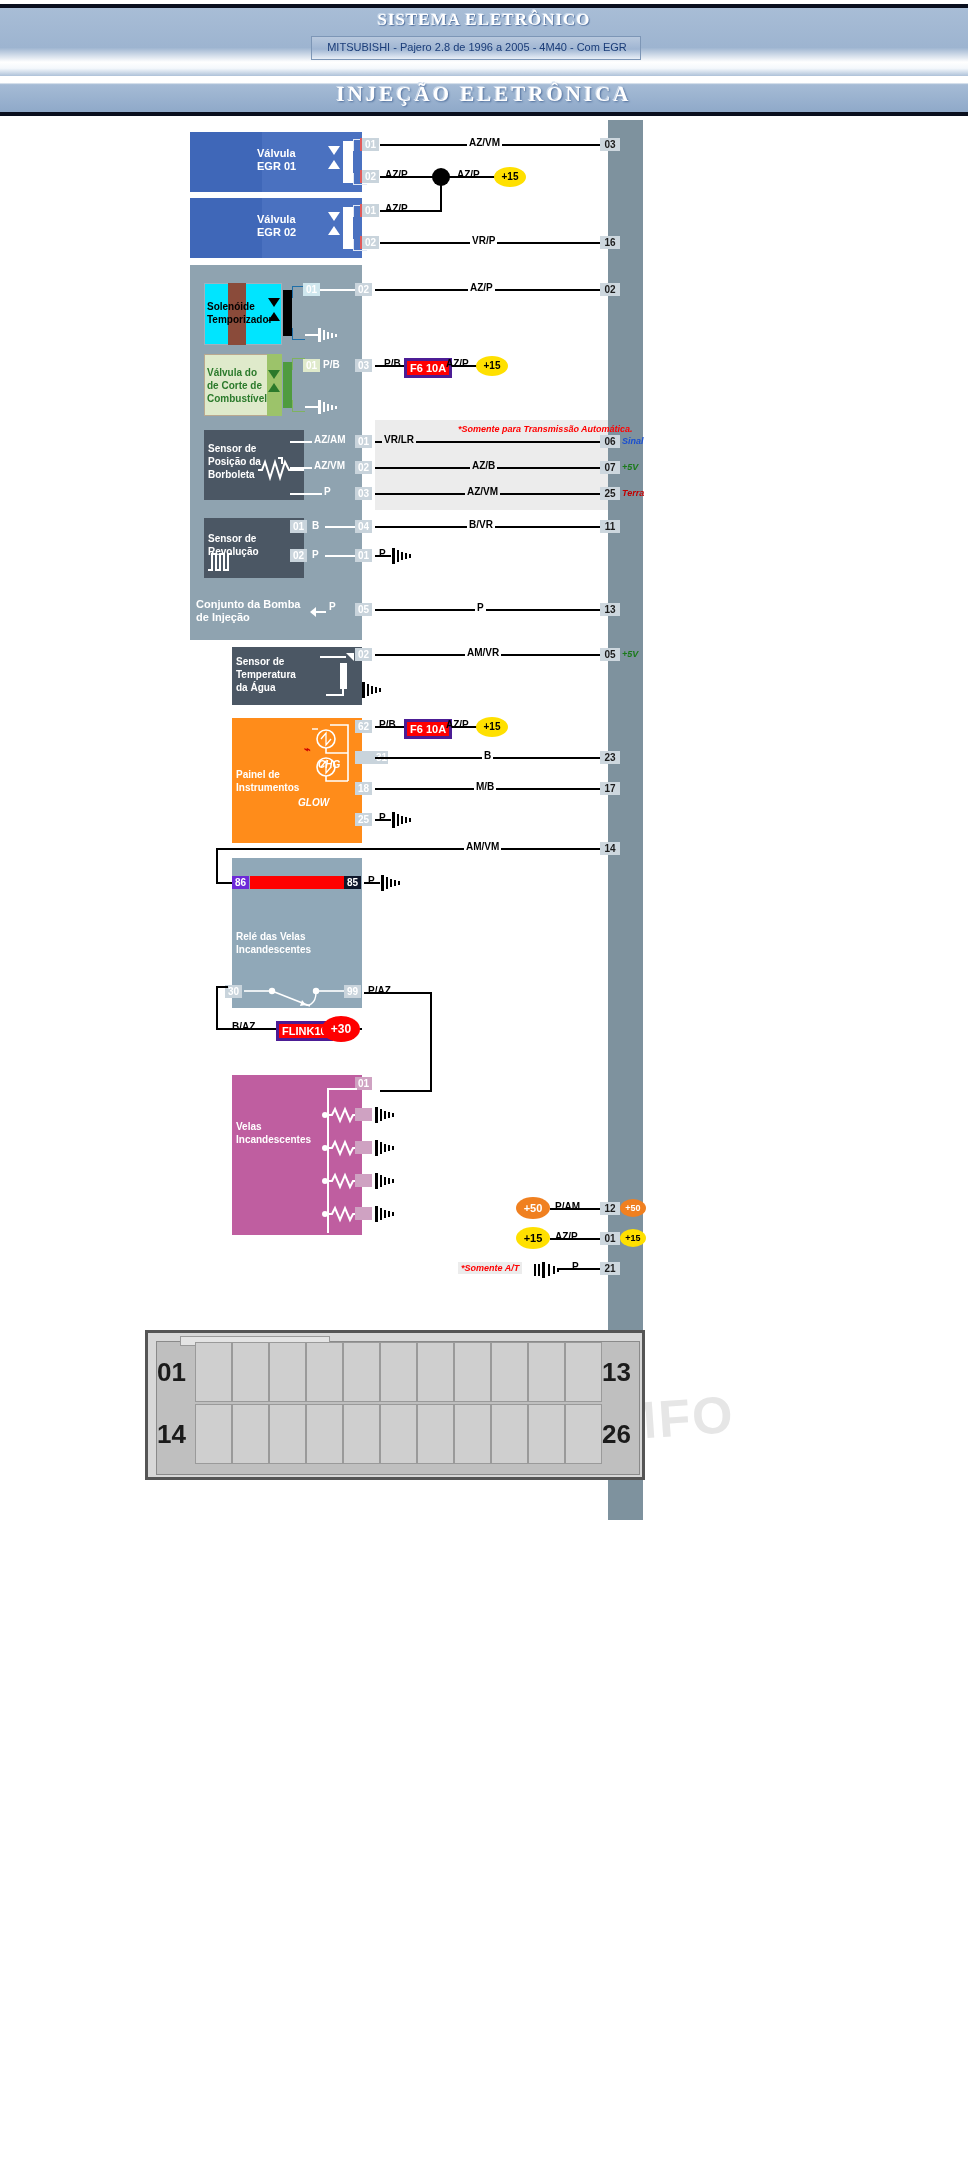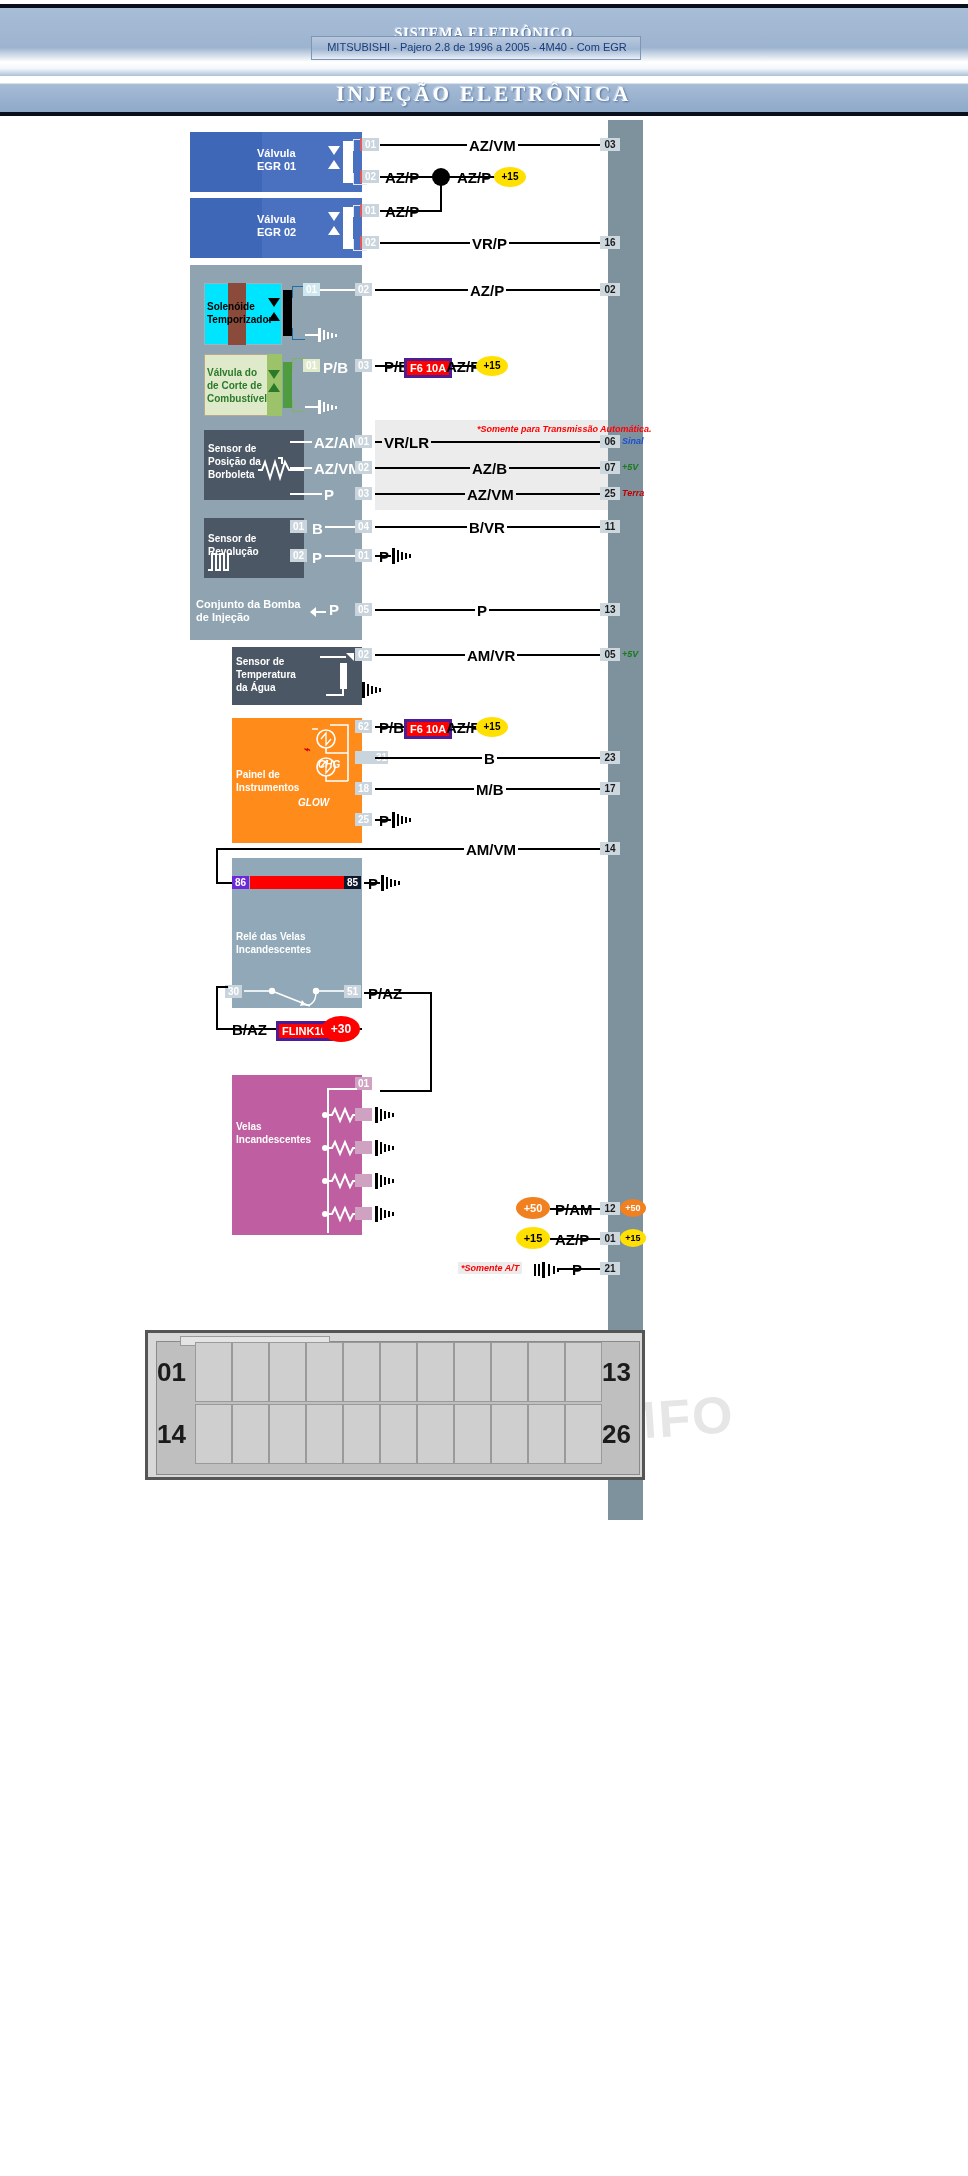--- a/index.html
+++ b/index.html
@@ -16,24 +16,23 @@
   #header-band {
     position:absolute; left:0; top:4px; width:968px; height:112px;
     background: linear-gradient(180deg,#a8bdd6 0%, #9db4d0 38%, #ffffff 52%, #f4f8fc 58%, #a8bdd6 66%, #94aecd 100%);
     border-top:4px solid #0a0f1e;
     border-bottom:4px solid #0a0f1e;
   }
   #header-title {
     position:absolute; left:0; top:10px; width:968px;
     text-align:center;
     font-family:"Liberation Serif", serif;
-    font-weight:bold; font-size:14px; letter-spacing:1px;
+    font-weight:bold; font-size:17px; letter-spacing:1px;
     color:#ffffff;
     text-shadow: 1px 1px 1px #5573a0, -1px -1px 0 #c9d9ec;
-    margin-top: 16px;
   }
   #header-subtitle-box {
     position:absolute; left:311px; top:36px; width:330px; height:24px;
     background: linear-gradient(180deg,#b9c9de 0%, #9fb5d2 55%, #e9eff7 100%);
     border:1px solid #7d96b6;
   }
   #header-subtitle {
     position:absolute; left:0; top:4px; width:330px; text-align:center;
     font-size:11px; color:#1a3c78; font-weight:normal;
   }
@@ -74,21 +73,21 @@
 
   
   .ecupin {
     position:absolute; height:13px; width:20px;
     background:#cdd7de; color:#1b1b1b; font-size:10px; font-weight:bold;
     text-align:center; line-height:13px;
   }
 
   
   .code {
-    position:absolute; font-size:15px; font-weight:bold; color:#000;
+    position:absolute; font-size:10px; font-weight:bold; color:#000;
     background:#fff; padding:0 2px; white-space:nowrap;
   }
   .code.nobg { background:transparent; }
 
   
   .fuse {
     position:absolute; background:#ff0000; color:#ffffff;
     font-size:11px; font-weight:bold; padding:0px 3px; line-height:14px;
     border:3px solid #4c1d95; white-space:nowrap;
   }
@@ -277,21 +276,21 @@
     <svg width="22" height="18" viewBox="0 0 22 18">
         <rect x="0" y="2" width="3" height="14" fill="#fff"></rect>
         <rect x="5" y="4" width="2" height="10" fill="#fff"></rect>
         <rect x="9" y="6" width="2" height="7" fill="#fff"></rect>
         <rect x="13" y="7" width="2" height="5" fill="#fff"></rect>
         <rect x="17" y="8" width="2" height="3" fill="#fff"></rect>
       </svg>
   </div>
 
   <div style="position:absolute;left:375px;top:300px;width:233px;height:90px;background:#ececec;"></div>
-  <div class="note" style="left:474px; top:303px; background:transparent;">*Somente para Transmissão Automática.</div>
+  <div class="note" style="left:455px; top:303px; background:transparent;">*Somente para Transmissão Automática.</div>
 
   <div class="dev" style="left:204px; top:310px; width:100px; height:70px; background:#4b5764;"></div>
   <div class="dev-label" style="left:208px; top:322px; color:#ffffff; font-size:10px;">
     <span>Sensor de</span><br>
     <span>Posição da</span><br>
     <span>Borboleta</span>
   </div>
 
   <div style="position:absolute;left:258px;top:336px;">
     <svg width="46" height="26" viewBox="0 0 46 26">
@@ -472,21 +471,21 @@
     <svg width="22" height="18" viewBox="0 0 22 18">
         <rect x="0" y="1" width="3" height="16" fill="#000"></rect>
         <rect x="5" y="3" width="2" height="12" fill="#000"></rect>
         <rect x="9" y="5" width="2" height="8" fill="#000"></rect>
         <rect x="13" y="6" width="2" height="6" fill="#000"></rect>
         <rect x="17" y="7" width="2" height="4" fill="#000"></rect>
       </svg>
   </div>
 
   <div class="pin" style="left:225px; top:865px; background:#c9d4dc;">30</div>
-  <div class="pin" style="left:344px; top:865px; background:#c9d4dc;">51</div>
+  <div class="pin" style="left:344px; top:865px; background:#c9d4dc;">99</div>
   <div style="position:absolute;left:244px;top:862px;">
     <svg width="102" height="30" viewBox="0 0 102 30">
       <line x1="0" y1="9" x2="26" y2="9" stroke="#ffffff" stroke-width="1.6"></line>
       <circle cx="28" cy="9" r="3.2" fill="#ffffff"></circle>
       <line x1="74" y1="9" x2="100" y2="9" stroke="#ffffff" stroke-width="1.6"></line>
       <circle cx="72" cy="9" r="3.2" fill="#ffffff"></circle>
       <line x1="28" y1="9" x2="66" y2="24" stroke="#ffffff" stroke-width="1.6"></line>
       <path d="M72,10 C72,22 64,26 58,21" stroke="#ffffff" stroke-width="1.4" fill="none"></path>
       <polygon points="58,18 62,23 56,24" fill="#ffffff"></polygon>
     </svg>

